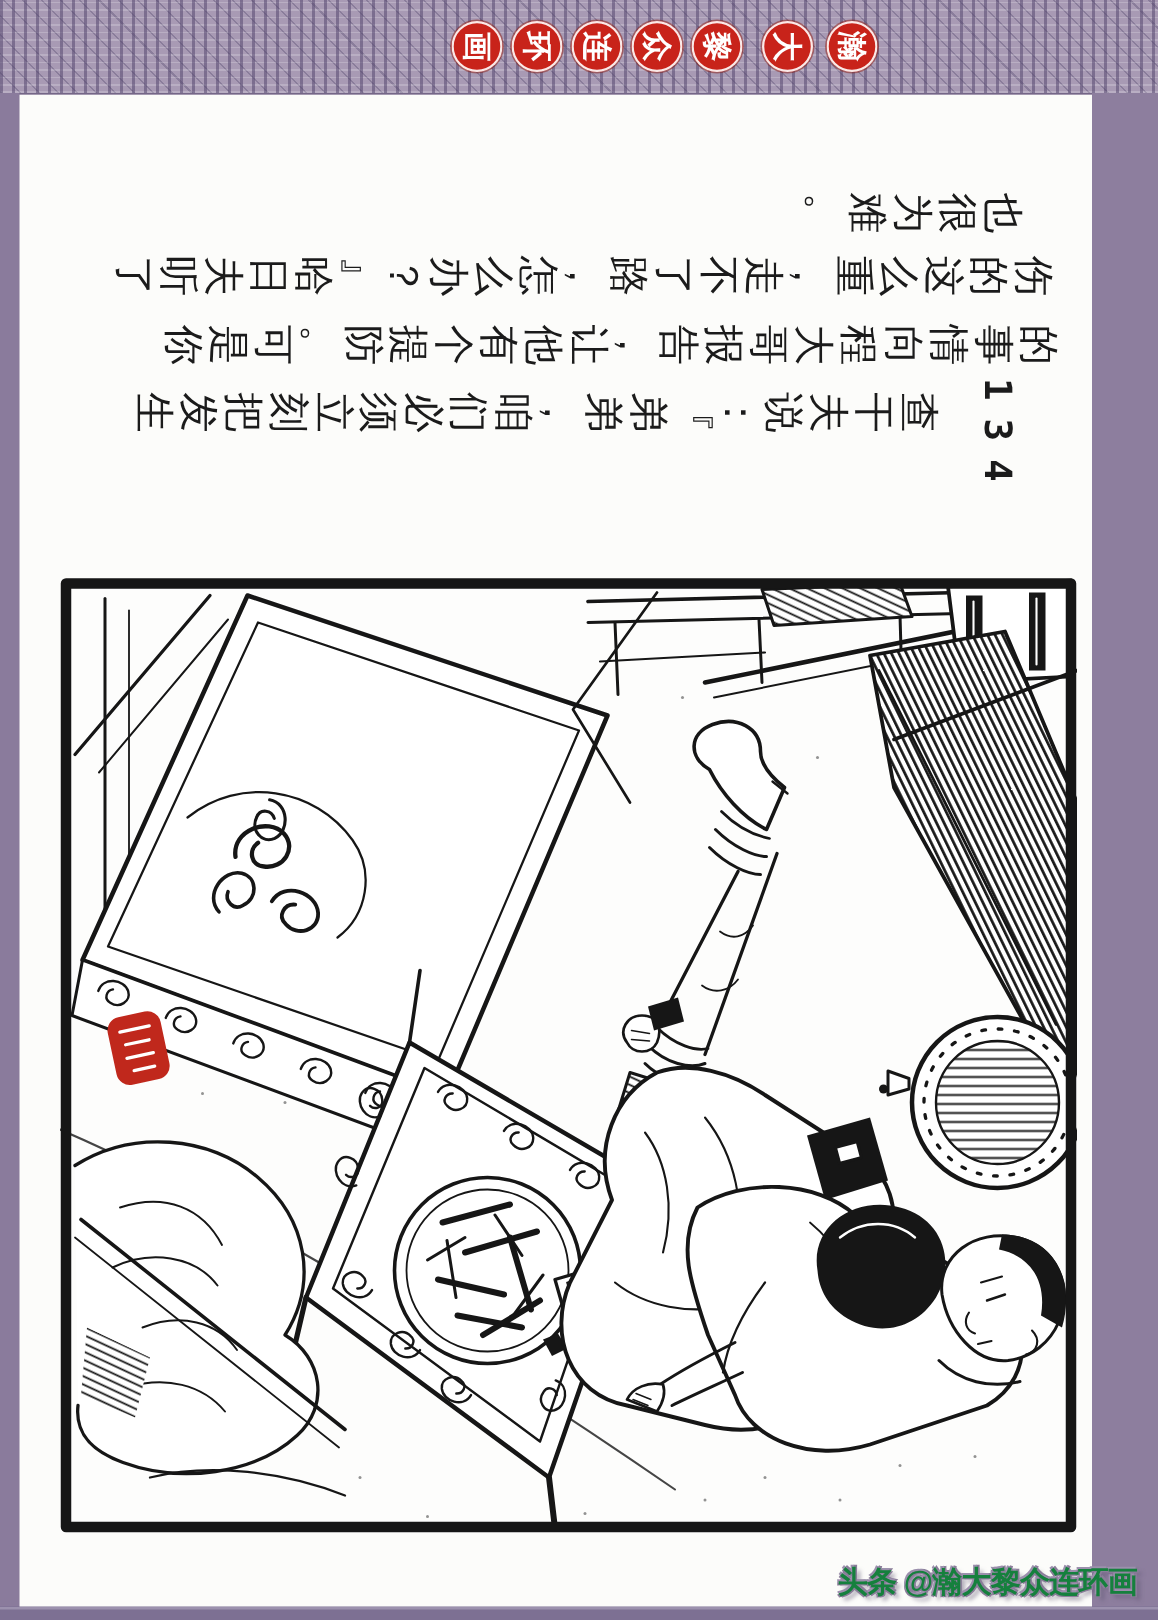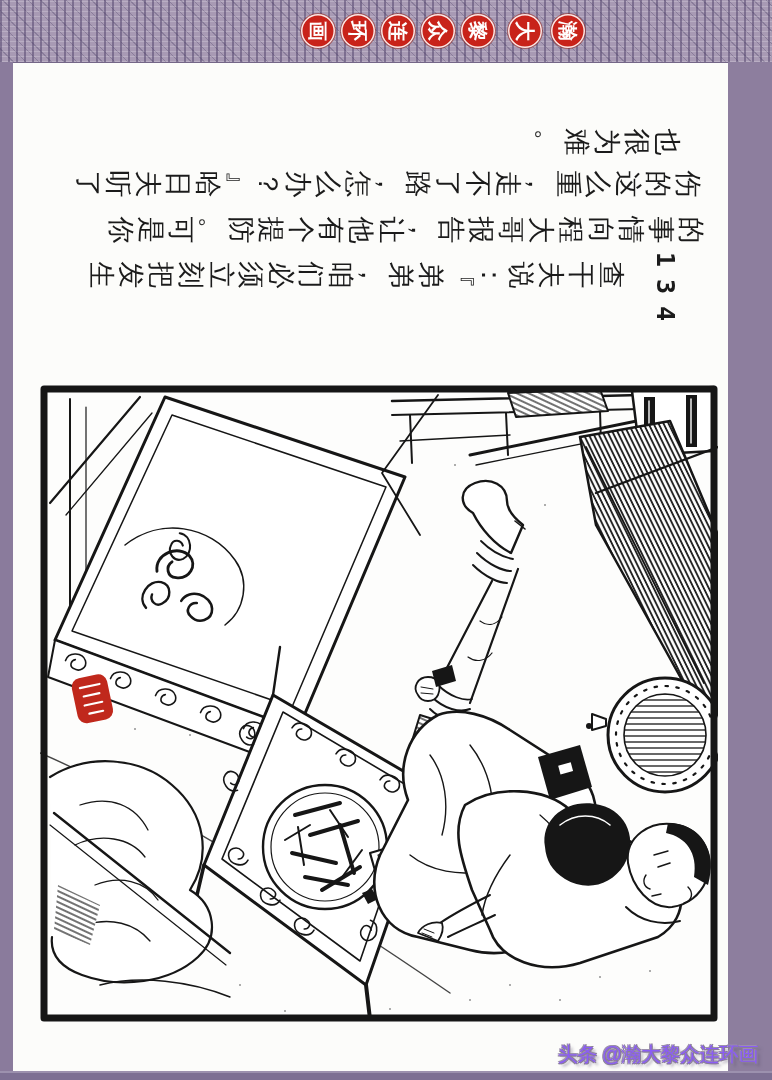--- a/index.html
+++ b/index.html
@@ -32,21 +32,21 @@
   .rot-col{flex-direction:column;}
   .rot-col .rchar{width:30px;height:27px;line-height:27px;font-size:25px;font-weight:bold;
         font-family:"DejaVu Sans Mono","Liberation Mono",monospace;}
 
   
   .panel{position:absolute;left:40px;top:385px;width:678px;height:637px;}
 
   
   .watermark{position:absolute;right:14px;top:1041px;z-index:5;
      font-family:"Liberation Sans","DejaVu Sans",sans-serif;
-     font-size:20px;font-weight:normal;letter-spacing:-0.5px;color:#8b5cf6;white-space:nowrap;
+     font-size:20px;font-weight:bold;letter-spacing:-0.5px;color:#15803d;white-space:nowrap;
      text-shadow:1px 1px 0 #8a7d99,-1px -1px 0 #9c90ad,1px -1px 0 #8a7d99,-1px 1px 0 #8a7d99,3px 3px 3px rgba(90,80,110,.55);}
 </style>
 </head>
 <body>
 
 <div class="screen">
 
   <div class="border-top"></div>
   <div class="border-left"></div>
   <div class="border-right"></div>

